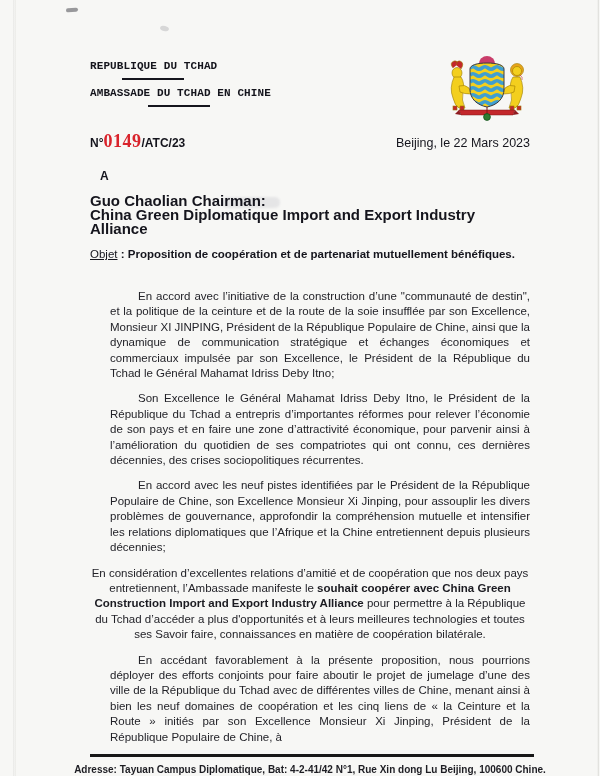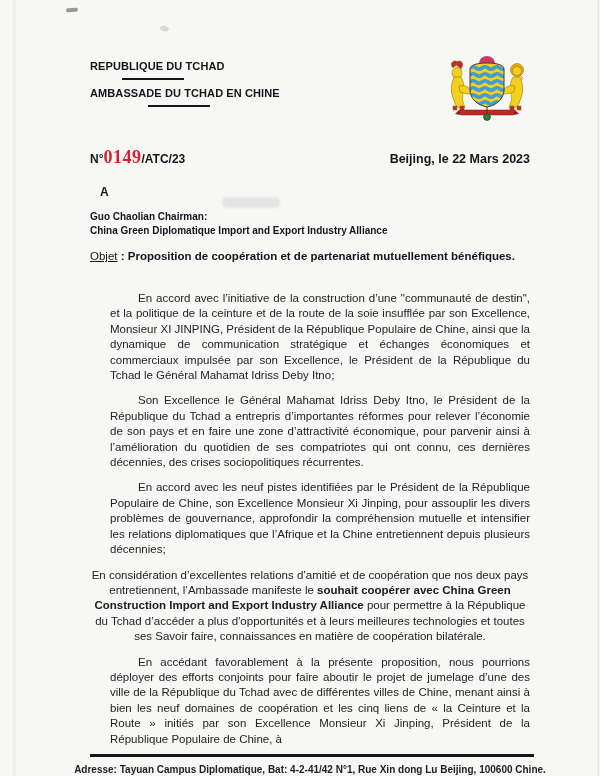--- a/index.html
+++ b/index.html
@@ -16,37 +16,37 @@
     background:linear-gradient(to left,#dcdcd8 0,transparent 2px);}
   .speck1{position:absolute;left:66px;top:8px;width:12px;height:4px;background:#4a4a50;opacity:.55;border-radius:2px;transform:rotate(-4deg);}
   .speck2{position:absolute;left:160px;top:26px;width:9px;height:5px;background:#9a9aa0;opacity:.35;border-radius:50%;transform:rotate(14deg);}
   .smudge{position:absolute;left:222px;top:197px;width:58px;height:11px;background:#b9b9c2;opacity:.28;border-radius:5px;filter:blur(1px);}
 
   .content{position:absolute;left:90px;top:60px;width:440px;}
 
   
   .hdr{display:flex;justify-content:space-between;align-items:flex-start;}
   .hdr-left{width:175px;text-align:left;}
-  .hdr-line{font-weight:bold;font-size:11px;letter-spacing:.1px;color:#14141c;white-space:nowrap;}
+  .hdr-line{font-weight:bold;font-size:11px;letter-spacing:.1px;color:#14141c;white-space:nowrap;font-family:Liberation Mono, monospace;}
   .rule{height:2px;background:#15151d;width:62px;margin:6px auto 7px auto;}
   .hdr-left .rule1{margin-left:32px;}
   .hdr-left .rule2{margin-left:58px;}
   .hdr-right{width:160px;text-align:left;padding-top:4px;}
   .hdr-right .rule{margin:8px auto 0 44px;width:46px;}
   .emblem{width:86px;height:66px;margin-top:-4px;}
 
   
-  .ref-row{display:flex;justify-content:space-between;align-items:baseline;margin-top:25px;}
+  .ref-row{display:flex;justify-content:space-between;align-items:baseline;margin-top:9px;}
   .ref{font-weight:bold;font-size:12px;color:#15151d;}
   .ref .num{font-family:"Liberation Serif","DejaVu Serif",serif;font-size:18px;font-weight:bold;letter-spacing:.5px;}
-  .date{font-weight:bold;font-size:12.5px;color:#15151d;}
+  .date{font-weight:normal;font-size:12.5px;color:#15151d;}
 
   .salutation{font-weight:bold;font-size:12px;margin:17px 0 0 10px;color:#15151d;}
 
-  .recipient{margin-top:11px;font-weight:bold;font-size:10px;line-height:14px;color:#15151d;}
+  .recipient{margin-top:11px;font-weight:bold;font-size:15px;line-height:14px;color:#15151d;}
 
   .objet{margin-top:11px;font-size:11.5px;line-height:15px;color:#15151d;}
   .objet .lbl{text-decoration:underline;text-align:right;}
   .objet b{font-weight:bold;}
 
   
   .letter-body{margin-top:27px;}
   .para{font-size:11.5px;line-height:15.4px;margin:0 0 10px 0;color:#232329;text-align:center;}
   .just{text-align:justify;margin-left:20px;}
   .indent{text-indent:28px;}

